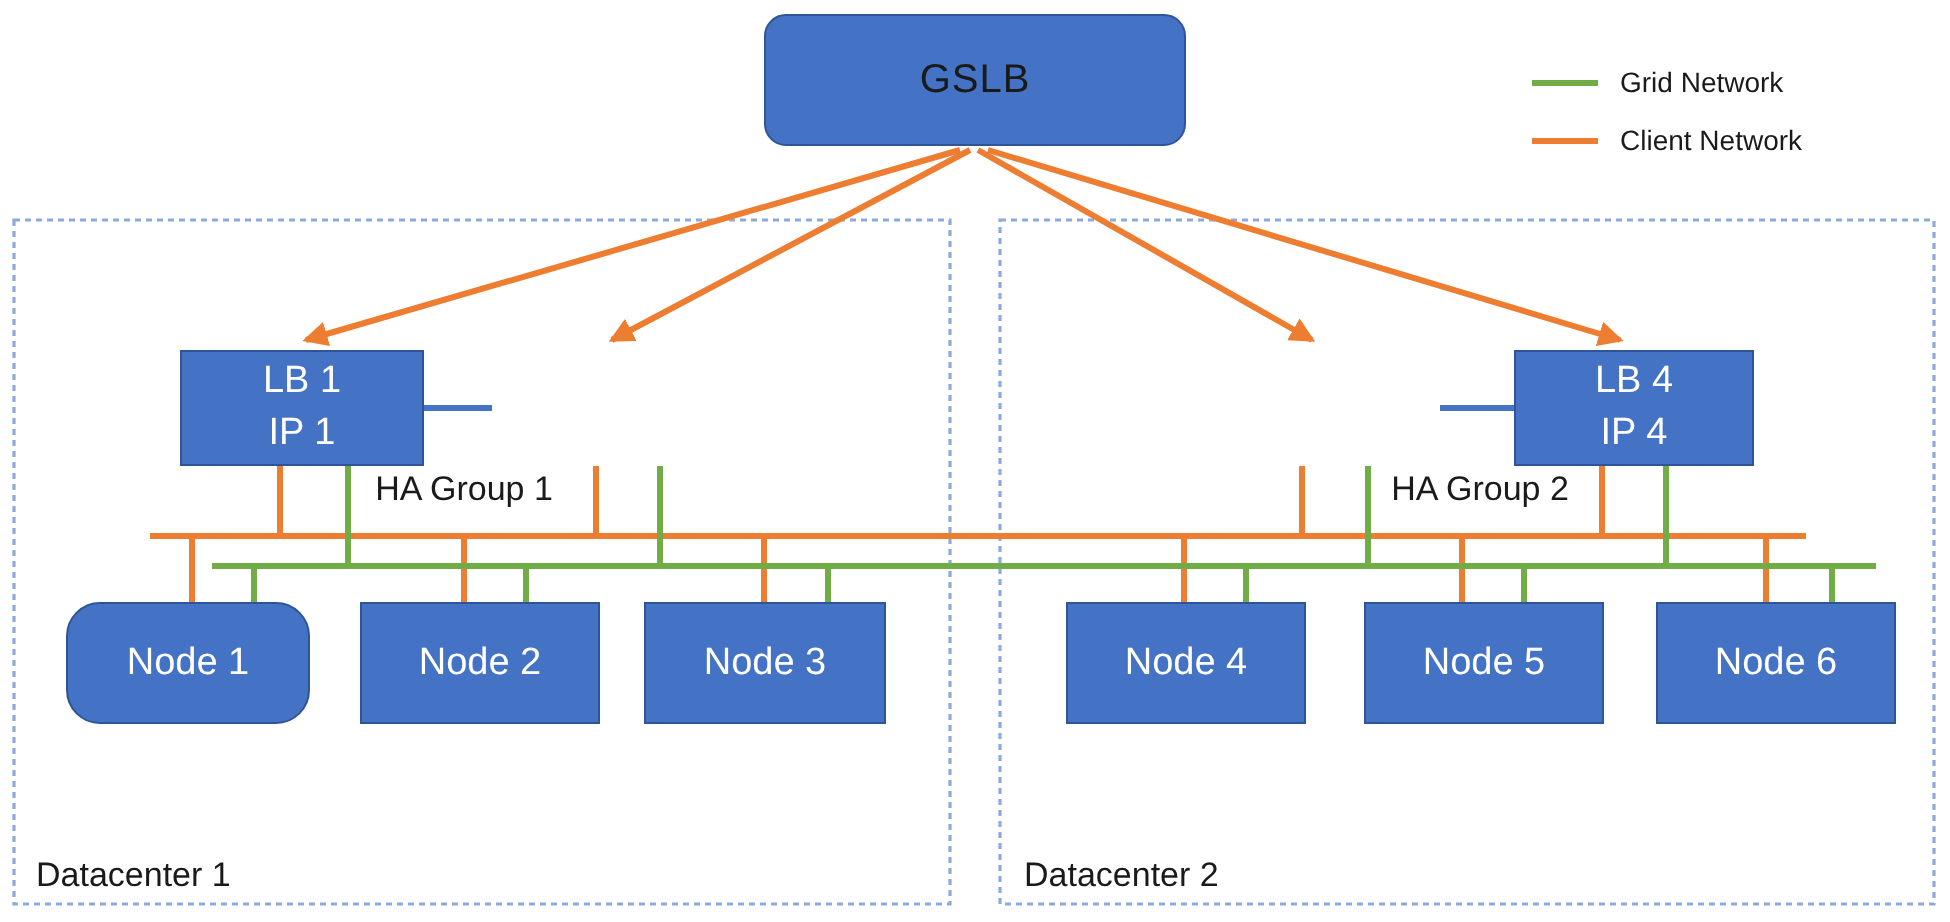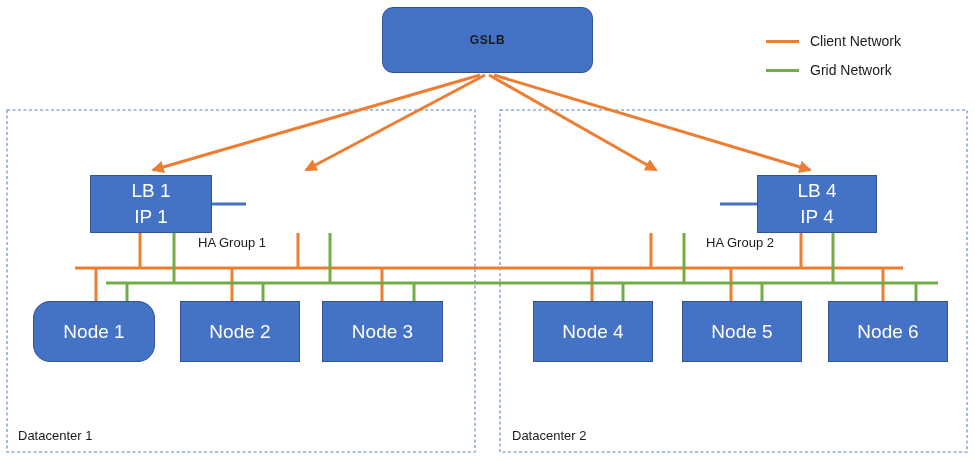--- a/index.html
+++ b/index.html
@@ -25,29 +25,28 @@
     background:var(--box_fill);
     border:1.6px solid var(--box_border);
     box-sizing:border-box;
     display:flex; align-items:center; justify-content:center;
     color:var(--text_light);
     font-size:19px;
   }
   .gslb-box {
     border-radius:11px;
     color:var(--text_dark);
-    font-size:12px;
+    font-size:20px;
     letter-spacing:0.5px;
-    font-weight:bold;
   }
   .lb-box { flex-direction:column; line-height:1.35; }
   .diagram-label {
     position:absolute;
     color:var(--text_dark);
-    font-size:13px;
+    font-size:17px;
     white-space:nowrap;
   }
   .ha-label { width:150px; text-align:center; }
   .legend {
     position:absolute; left:766px; top:33px;
     display:flex; flex-direction:column; gap:13px;
   }
   .legend-row { display:flex; align-items:center; gap:11px; }
   .legend-swatch { width:33px; height:3px; }
   .swatch-client { background:var(--client); }
@@ -107,26 +106,26 @@
       <line x1="916" y1="283" x2="916" y2="301"></line>
     </g>
   </svg>
 
   <div class="box gslb-box" style="left:382px; top:7px; width:211px; height:66px;">
     <span>GSLB</span>
   </div>
 
   <div class="legend">
     <div class="legend-row">
+      <div class="legend-swatch swatch-grid"></div>
+      <span class="legend-label">Grid Network</span>
+    </div>
+    <div class="legend-row">
       <div class="legend-swatch swatch-client"></div>
       <span class="legend-label">Client Network</span>
-    </div>
-    <div class="legend-row">
-      <div class="legend-swatch swatch-grid"></div>
-      <span class="legend-label">Grid Network</span>
     </div>
   </div>
 
   <div class="box lb-box" style="left:90px; top:175px; width:122px; height:58px;">
     <span>LB 1</span>
     <span>IP 1</span>
   </div>
   <div class="diagram-label ha-label" style="left:157px; top:235px;">HA Group 1</div>
 
   <div class="box lb-box" style="left:757px; top:175px; width:120px; height:58px;">

